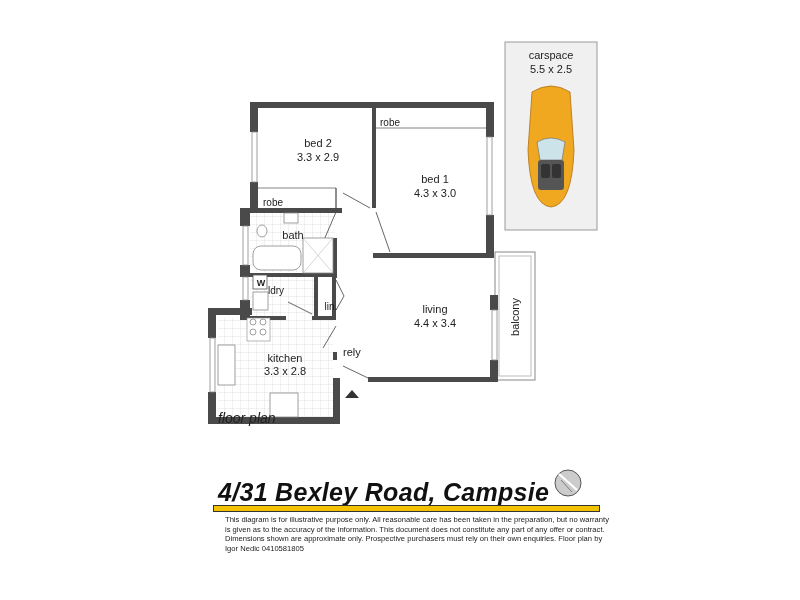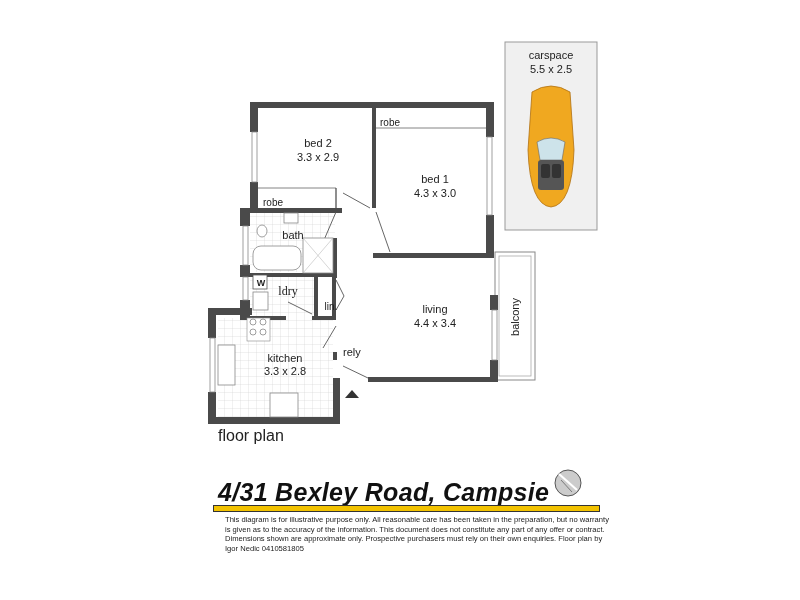--- a/index.html
+++ b/index.html
@@ -137,34 +137,34 @@
 <div class="lbl" style="left:283px;top:136px;width:70px;">bed 2</div>
 <div class="lbl" style="left:283px;top:150px;width:70px;">3.3 x 2.9</div>
 
 <div class="lbl" style="left:400px;top:172px;width:70px;">bed 1</div>
 <div class="lbl" style="left:400px;top:186px;width:70px;">4.3 x 3.0</div>
 
 <div class="lbl small" style="left:380px;top:118px;">robe</div>
 <div class="lbl small" style="left:263px;top:198px;">robe</div>
 
 <div class="lbl" style="left:278px;top:228px;width:30px;">bath</div>
-<div class="lbl" style="left:274px;top:284px;width:28px;font-size:12px;font-family:Liberation Serif, serif;">ldry</div>
+<div class="lbl" style="left:262px;top:284px;width:28px;font-size:10px;">ldry</div>
 <div class="lbl" style="left:256px;top:276px;width:10px;font-size:9px;font-weight:bold;">W</div>
 <div class="lbl small" style="left:318px;top:302px;width:26px;">lin.</div>
 
 <div class="lbl" style="left:405px;top:302px;width:60px;">living</div>
 <div class="lbl" style="left:405px;top:316px;width:60px;">4.4 x 3.4</div>
 
 <div class="lbl" style="left:250px;top:351px;width:70px;">kitchen</div>
 <div class="lbl" style="left:250px;top:364px;width:70px;">3.3 x 2.8</div>
 
 <div class="lbl" style="left:343px;top:345px;">rely</div>
 
 <div class="lbl" style="left:490px;top:310px;width:50px;transform:rotate(-90deg);">balcony</div>
 
 <div class="lbl" style="left:511px;top:48px;width:80px;">carspace</div>
 <div class="lbl" style="left:511px;top:62px;width:80px;">5.5 x 2.5</div>
 
-<div class="lbl" style="left:218px;top:429px;font-size:16px;">floor plan</div>
+<div class="lbl" style="left:218px;top:411px;font-size:14px;font-style:italic;">floor plan</div>
 
 <div class="title">4/31 Bexley Road, Campsie</div>
 <div class="bar"></div>
 <div class="disclaimer">This diagram is for illustrative purpose only. All reasonable care has been taken in the preparation, but no warranty is given as to the accuracy of the information. This document does not constitute any part of any offer or contract. Dimensions shown are approximate only. Prospective purchasers must rely on their own enquiries. Floor plan by Igor Nedic 0410581805</div>
 
 </body></html>

